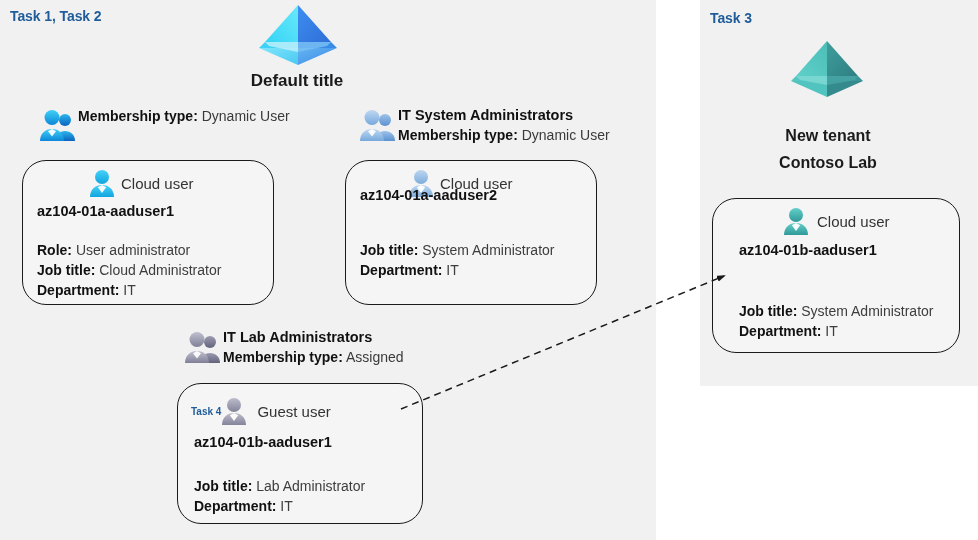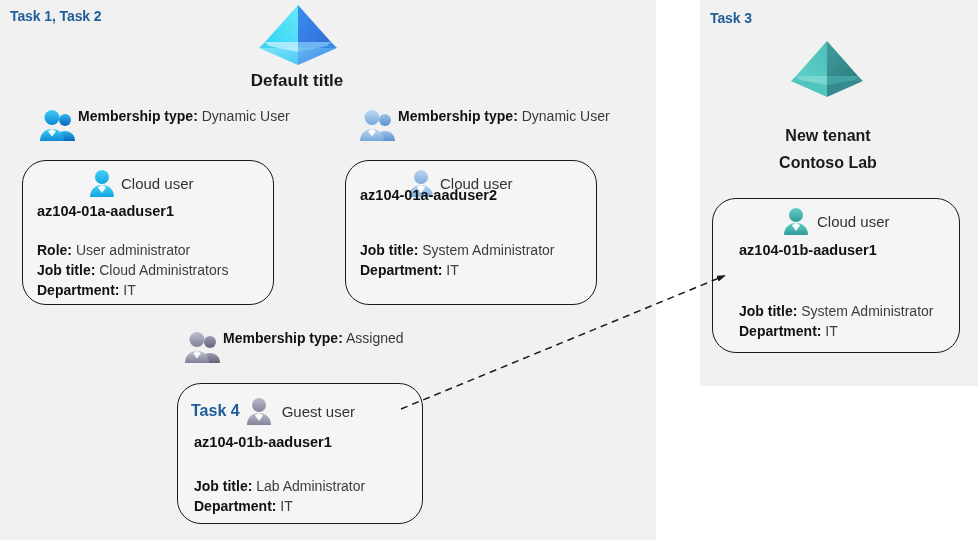--- a/index.html
+++ b/index.html
@@ -61,21 +61,21 @@
     position:absolute;
     font-weight:bold;font-size:14.5px;color:#111;white-space:nowrap;
   }
   .card .attrs{
     position:absolute;
     font-size:14px;color:#3a3a3a;line-height:20px;white-space:nowrap;
   }
   .card .attrs b{color:#111;font-weight:bold;}
   .card .attrs .v{color:#3d3d3d;}
   .card .task-inline{
-    color:#1f5c99;font-weight:bold;font-size:16px;margin-right:6px;
+    color:#1f5c99;font-weight:bold;font-size:10px;margin-right:0;
   }
 
   svg.icon{display:block;}
   .abs{position:absolute;}
   #arrow-layer{position:absolute;left:0;top:0;width:978px;height:540px;pointer-events:none;}
 </style>
 </head>
 <body>
 
 <div class="panel" id="left-panel"></div>
@@ -183,20 +183,21 @@
         </linearGradient>
       </defs>
       <circle cx="27" cy="11" r="6" fill="url(#g2b)"></circle>
       <path d="M17 32c0-6.3 4.5-10 10-10s10 3.7 10 10z" fill="url(#g2b)"></path>
       <circle cx="14" cy="8.5" r="7.5" fill="url(#g2a)"></circle>
       <path d="M2 32c0-7.6 5.4-12 12-12s12 4.4 12 12z" fill="url(#g2a)"></path>
       <path d="M14 20l-4 2.2 4 5.2 4-5.2z" fill="#ffffff" opacity="0.92"></path>
     </svg>
   </div>
   <div class="abs" style="left:40px;top:0px;">
+    <div class="group-name">IT System Administrators</div>
     <div class="group-meta">
       <b>Membership type:</b>
       <span>Dynamic User</span>
     </div>
   </div>
 </div>
 
 <div class="group-head" style="left:183px;top:328px;">
   <div class="abs" style="left:0px;top:3px;">
     <svg class="icon" width="40" height="33" viewBox="0 0 40 33">
@@ -211,20 +212,21 @@
         </linearGradient>
       </defs>
       <circle cx="27" cy="11" r="6" fill="url(#g3b)"></circle>
       <path d="M17 32c0-6.3 4.5-10 10-10s10 3.7 10 10z" fill="url(#g3b)"></path>
       <circle cx="14" cy="8.5" r="7.5" fill="url(#g3a)"></circle>
       <path d="M2 32c0-7.6 5.4-12 12-12s12 4.4 12 12z" fill="url(#g3a)"></path>
       <path d="M14 20l-4 2.2 4 5.2 4-5.2z" fill="#ffffff" opacity="0.92"></path>
     </svg>
   </div>
   <div class="abs" style="left:40px;top:0px;">
+    <div class="group-name">IT Lab Administrators</div>
     <div class="group-meta">
       <b>Membership type:</b>
       <span>Assigned</span>
     </div>
   </div>
 </div>
 
 <div class="card" style="left:22px;top:160px;width:252px;height:145px;">
   <div class="usertype-row" style="left:66px;top:8px;">
     <span style="margin-right:6px;">
@@ -243,21 +245,21 @@
     <span class="usertype-text">Cloud user</span>
   </div>
   <div class="uname" style="left:14px;top:42px;">az104-01a-aaduser1</div>
   <div class="attrs" style="left:14px;top:79px;">
     <div>
       <b>Role:</b>
       <span class="v">User administrator</span>
     </div>
     <div>
       <b>Job title:</b>
-      <span class="v">Cloud Administrators</span>
+      <span class="v">Cloud Administrator</span>
     </div>
     <div>
       <b>Department:</b>
       <span class="v">IT</span>
     </div>
   </div>
 </div>
 
 <div class="card" style="left:345px;top:160px;width:252px;height:145px;">
   <div class="usertype-row" style="left:62px;top:8px;">

